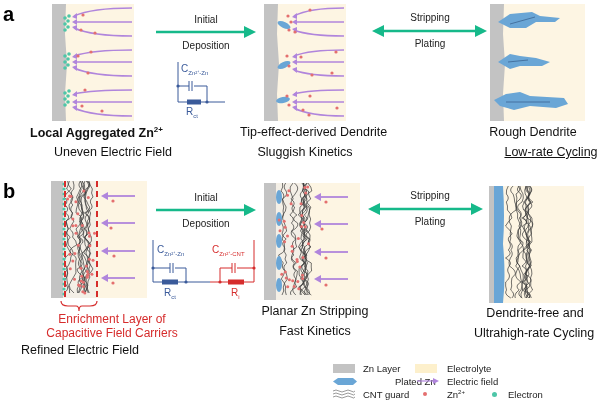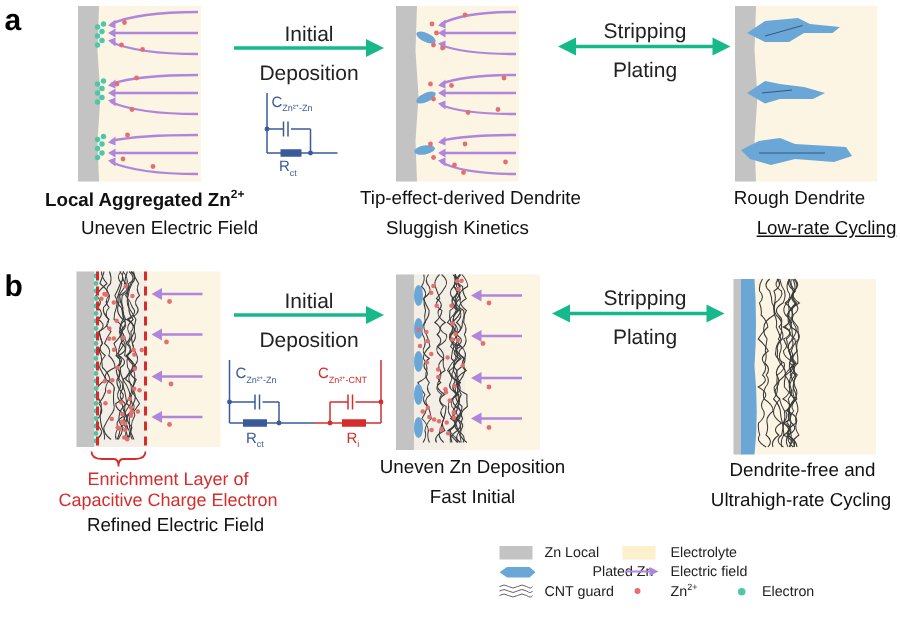--- a/index.html
+++ b/index.html
@@ -1,21 +1,21 @@
 <!DOCTYPE html>
 <html><head>
 <meta charset="utf-8">
 <style>
   html, body { margin:0; padding:0; background:#ffffff; }
   body { width:600px; height:413px; position:relative; overflow:hidden; font-family:"Liberation Sans", sans-serif; }
   .abs { position:absolute; }
   .panel-label { font-weight:bold; font-size:20px; color:#000; }
   .caption { font-size:12.5px; color:#111; text-align:center; white-space:nowrap; line-height:1; }
   .caption.red { color:#d62c2c;margin-left:32px; }
-  .arrow-label { font-size:14px; color:#222; text-align:center; white-space:nowrap; }
+  .arrow-label { font-size:10px; color:#222; text-align:center; white-space:nowrap; }
   .legend-text { font-size:9.5px; color:#222; white-space:nowrap; }
   svg { position:absolute; overflow:visible; }
 </style>
 </head>
 <body>
 
 <div class="abs panel-label" style="left:3px;top:3px;">a</div>
 <div class="abs panel-label" style="left:3px;top:180px;">b</div>
 
 <svg style="left:52px;top:4px;" width="82" height="117">
@@ -285,22 +285,22 @@
     <circle cx="62" cy="20" r="1.6"></circle>
       <circle cx="60" cy="47" r="1.6"></circle>
       <circle cx="63" cy="75" r="1.6"></circle>
       <circle cx="62" cy="102" r="1.6"></circle>
   </g>
 </svg>
 <svg style="left:60px;top:300px;" width="38" height="12">
   <path d="M1 1 Q1 6 8 6 L16 6 Q19 6 19 11 Q19 6 22 6 L30 6 Q37 6 37 1" stroke="#d62c2c" stroke-width="1.2" fill="none"></path>
 </svg>
 <div class="abs caption red" style="left:0px;top:313px;width:160px;font-size:12px;">Enrichment Layer of</div>
-<div class="abs caption red" style="left:0px;top:327px;width:160px;font-size:12px;">Capacitive Charge Electron</div>
-<div class="abs caption" style="left:0px;top:344px;width:160px;padding-left:37px;">Refined Electric Field</div>
+<div class="abs caption red" style="left:0px;top:327px;width:160px;font-size:12px;">Capacitive Field Carriers</div>
+<div class="abs caption" style="left:0px;top:344px;width:160px;">Refined Electric Field</div>
 
 <div class="abs arrow-label" style="left:156px;top:192px;width:100px;">Initial</div>
 <svg style="left:156px;top:204px;" width="100" height="12">
   <line x1="0" y1="6" x2="90" y2="6" stroke="#16b98a" stroke-width="2.4"></line>
   <path d="M88 0 L100 6 L88 12 Z" fill="#16b98a"></path>
 </svg>
 <div class="abs arrow-label" style="left:156px;top:218px;width:100px;">Deposition</div>
 
 <svg style="left:150px;top:240px;" width="106" height="62">
   <g stroke="#3a5a9a" stroke-width="1" fill="none">
@@ -408,22 +408,22 @@
       <path d="M50 69 l7 -4 l0 8 z"></path>
       <path d="M50 96 l7 -4 l0 8 z"></path>
   </g>
   <g fill="#e46f6f">
     <circle cx="62" cy="19" r="1.6"></circle>
       <circle cx="58" cy="46" r="1.6"></circle>
       <circle cx="62" cy="75" r="1.6"></circle>
       <circle cx="62" cy="102" r="1.6"></circle>
   </g>
 </svg>
-<div class="abs caption" style="left:245px;top:305px;width:140px;">Uneven Zn Deposition</div>
-<div class="abs caption" style="left:245px;top:325px;width:140px;">Fast Initial</div>
+<div class="abs caption" style="left:245px;top:305px;width:140px;">Planar Zn Stripping</div>
+<div class="abs caption" style="left:245px;top:325px;width:140px;">Fast Kinetics</div>
 
 <div class="abs arrow-label" style="left:375px;top:190px;width:110px;">Stripping</div>
 <svg style="left:368px;top:203px;" width="115" height="12">
   <line x1="10" y1="6" x2="105" y2="6" stroke="#16b98a" stroke-width="2.4"></line>
   <path d="M12 0 L0 6 L12 12 Z" fill="#16b98a"></path>
   <path d="M103 0 L115 6 L103 12 Z" fill="#16b98a"></path>
 </svg>
 <div class="abs arrow-label" style="left:375px;top:216px;width:110px;">Plating</div>
 
 <svg style="left:489px;top:186px;" width="95" height="117">
@@ -443,21 +443,21 @@
       <path d="M38.5 0 Q37.3 4 41.3 8 Q36.7 12 42.1 16 Q37.5 20 39.7 24 Q38.3 28 41.5 32 Q42.8 36 38.8 40 Q41.4 44 36.7 48 Q38.0 52 41.7 56 Q35.5 60 39.0 64 Q36.2 68 38.0 72 Q39.9 76 36.5 80 Q38.1 84 37.3 88 Q35.5 92 38.3 96 Q37.2 100 36.5 104 Q34.0 108 36.4 112"></path>
       <path d="M37.3 0 Q34.9 4 40.5 8 Q38.0 12 41.3 16 Q37.8 20 35.6 24 Q38.1 28 38.8 32 Q38.9 36 39.9 40 Q34.6 44 37.5 48 Q37.8 52 40.6 56 Q40.9 60 34.9 64 Q33.6 68 33.9 72 Q37.5 76 40.6 80 Q37.2 84 36.9 88 Q38.0 92 35.6 96 Q40.4 100 33.4 104 Q41.2 108 40.6 112"></path>
       <path d="M30.9 0 Q31.3 4 34.0 8 Q35.1 12 33.0 16 Q26.1 20 30.0 24 Q34.4 28 30.3 32 Q34.1 36 32.5 40 Q28.0 44 29.5 48 Q28.4 52 31.0 56 Q35.1 60 34.6 64 Q29.7 68 27.1 72 Q26.8 76 30.7 80 Q31.6 84 34.0 88 Q34.7 92 33.6 96 Q32.9 100 32.1 104 Q26.9 108 33.3 112"></path>
     </g>
 </svg>
 <div class="abs caption" style="left:475px;top:307px;width:120px;text-align:center;">Dendrite-free and</div>
 <div class="abs caption" style="left:468px;top:327px;width:132px;">Ultrahigh-rate Cycling</div>
 
 <div>
   <div class="abs" style="left:333px;top:364px;width:22px;height:9px;background:#c3c3c3;"></div>
-  <div class="abs legend-text" style="left:363px;top:363px;">Zn Local</div>
+  <div class="abs legend-text" style="left:363px;top:363px;">Zn Layer</div>
 
   <div class="abs" style="left:415px;top:364px;width:22px;height:9px;background:#fdf0cc;"></div>
   <div class="abs legend-text" style="left:447px;top:363px;">Electrolyte</div>
 
   <svg style="left:333px;top:377px;" width="24" height="9">
     <path d="M0 4.5 L5 1 L20 1 L24 4.5 L20 8 L5 8 Z" fill="#6aa6d6"></path>
   </svg>
   <div class="abs legend-text" style="left:363px;top:376px;margin-left:32px;">Plated Zn</div>
 
   <svg style="left:417px;top:377px;" width="22" height="8">

